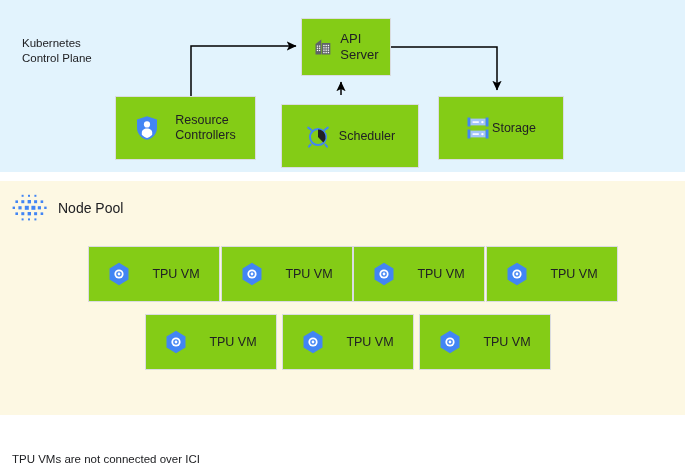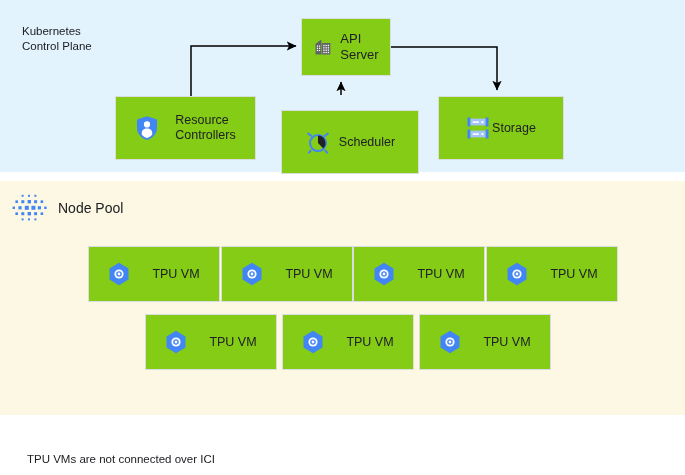--- a/index.html
+++ b/index.html
@@ -39,21 +39,21 @@
   
   .band-title {
     position: absolute;
     font-size: 11.5px;
     line-height: 15px;
     color: #202124;
     white-space: pre-line;
   }
   #control-plane-title {
     left: 22px;
-    top: 24px;
+    top: 36px;
   }
   #node-pool-title {
     left: 58px;
     top: 200px;
     font-size: 14px;
     line-height: 16px;
   }
 
   
   .card {
@@ -91,21 +91,21 @@
 
   #resource-controllers-card {
     left: 115px;
     top: 96px;
     width: 141px;
     height: 64px;
     gap: 16px;
   }
   #scheduler-card {
     left: 281px;
-    top: 110px;
+    top: 104px;
     width: 138px;
     height: 64px;
     gap: 8px;
   }
   #storage-card {
     left: 438px;
     top: 96px;
     width: 126px;
     height: 64px;
     gap: 2px;
@@ -127,21 +127,21 @@
     left: 0;
     top: 0;
     width: 685px;
     height: 475px;
     pointer-events: none;
   }
 
   
   #footnote {
     position: absolute;
-    left: 27px;
+    left: 12px;
     top: 452px;
     font-size: 11.5px;
     line-height: 14px;
     color: #202124;
   }
 </style>
 </head>
 <body>
 
 <div id="canvas">

